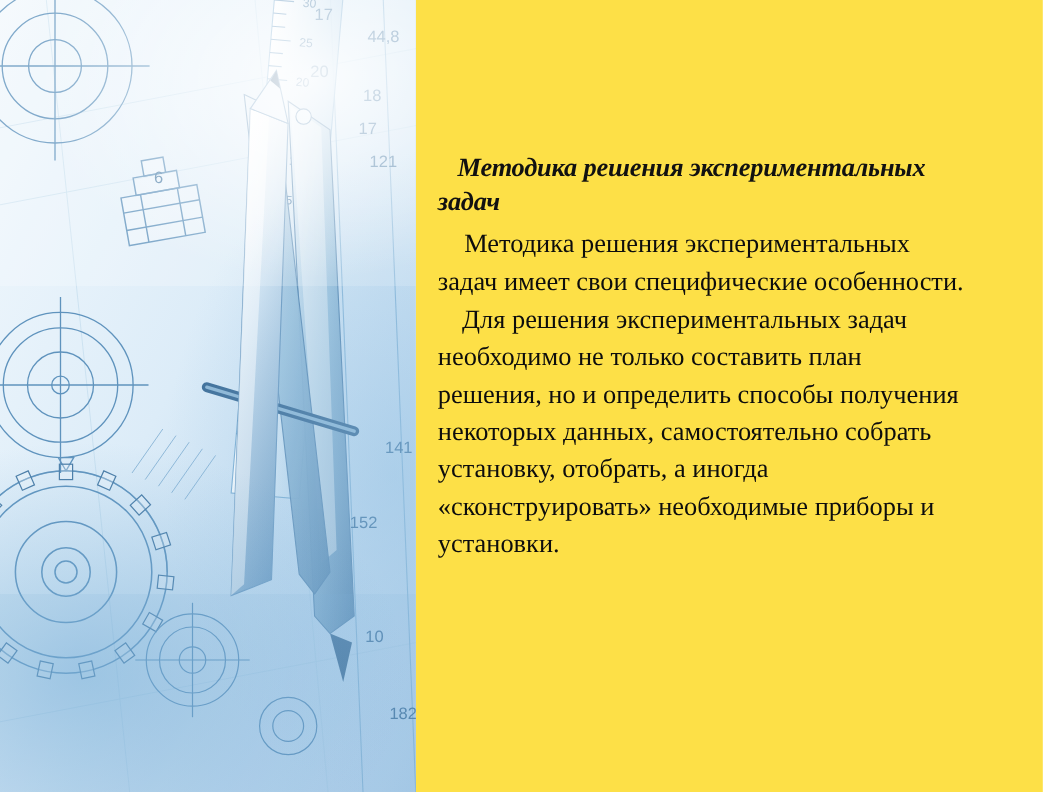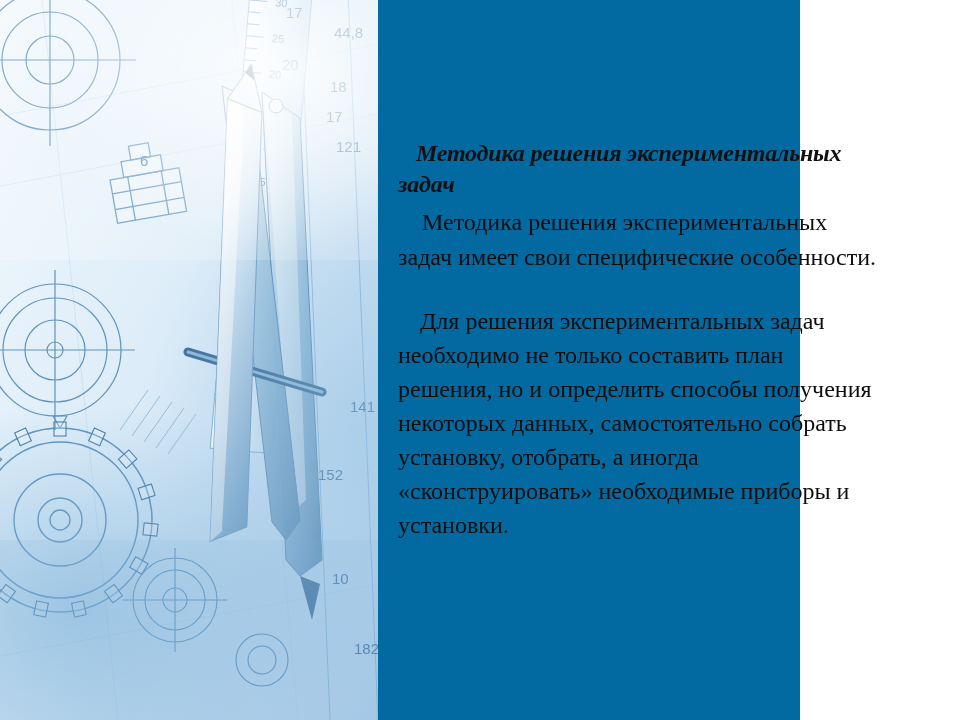--- a/index.html
+++ b/index.html
@@ -8,23 +8,23 @@
   }
   body {
     width: 960px;
     height: 720px;
     background: #ffffff;
     font-family: "Liberation Serif", serif;
     overflow: hidden;
   }
   .slide {
     position: relative;
-    width: 800px;
+    width: 948px;
     height: 720px;
-    background: #0369a1;
+    background: #fde047;
     box-sizing: border-box;
   }
 
   
   .illustration {
     position: absolute;
     left: 0;
     top: 0;
     width: 378px;
     height: 720px;
@@ -79,21 +79,21 @@
   }
   .para {
     font-family: "Liberation Serif", serif;
     font-size: 24px;
     line-height: 1.42;
     color: #0d0d0d;
     margin: 0;
     width: 480px;
   }
   .para.p1 { text-indent: 24px; }
-  .para.p2 { text-indent: 22px; margin-top: 30px; }
+  .para.p2 { text-indent: 22px; }
 </style>
 </head>
 <body>
 
 <div class="slide">
 
   <div class="illustration">
     <svg width="378" height="720" viewBox="0 0 378 720">
       <defs>
         <linearGradient id="paperGrad" x1="0" y1="0" x2="1" y2="1">

